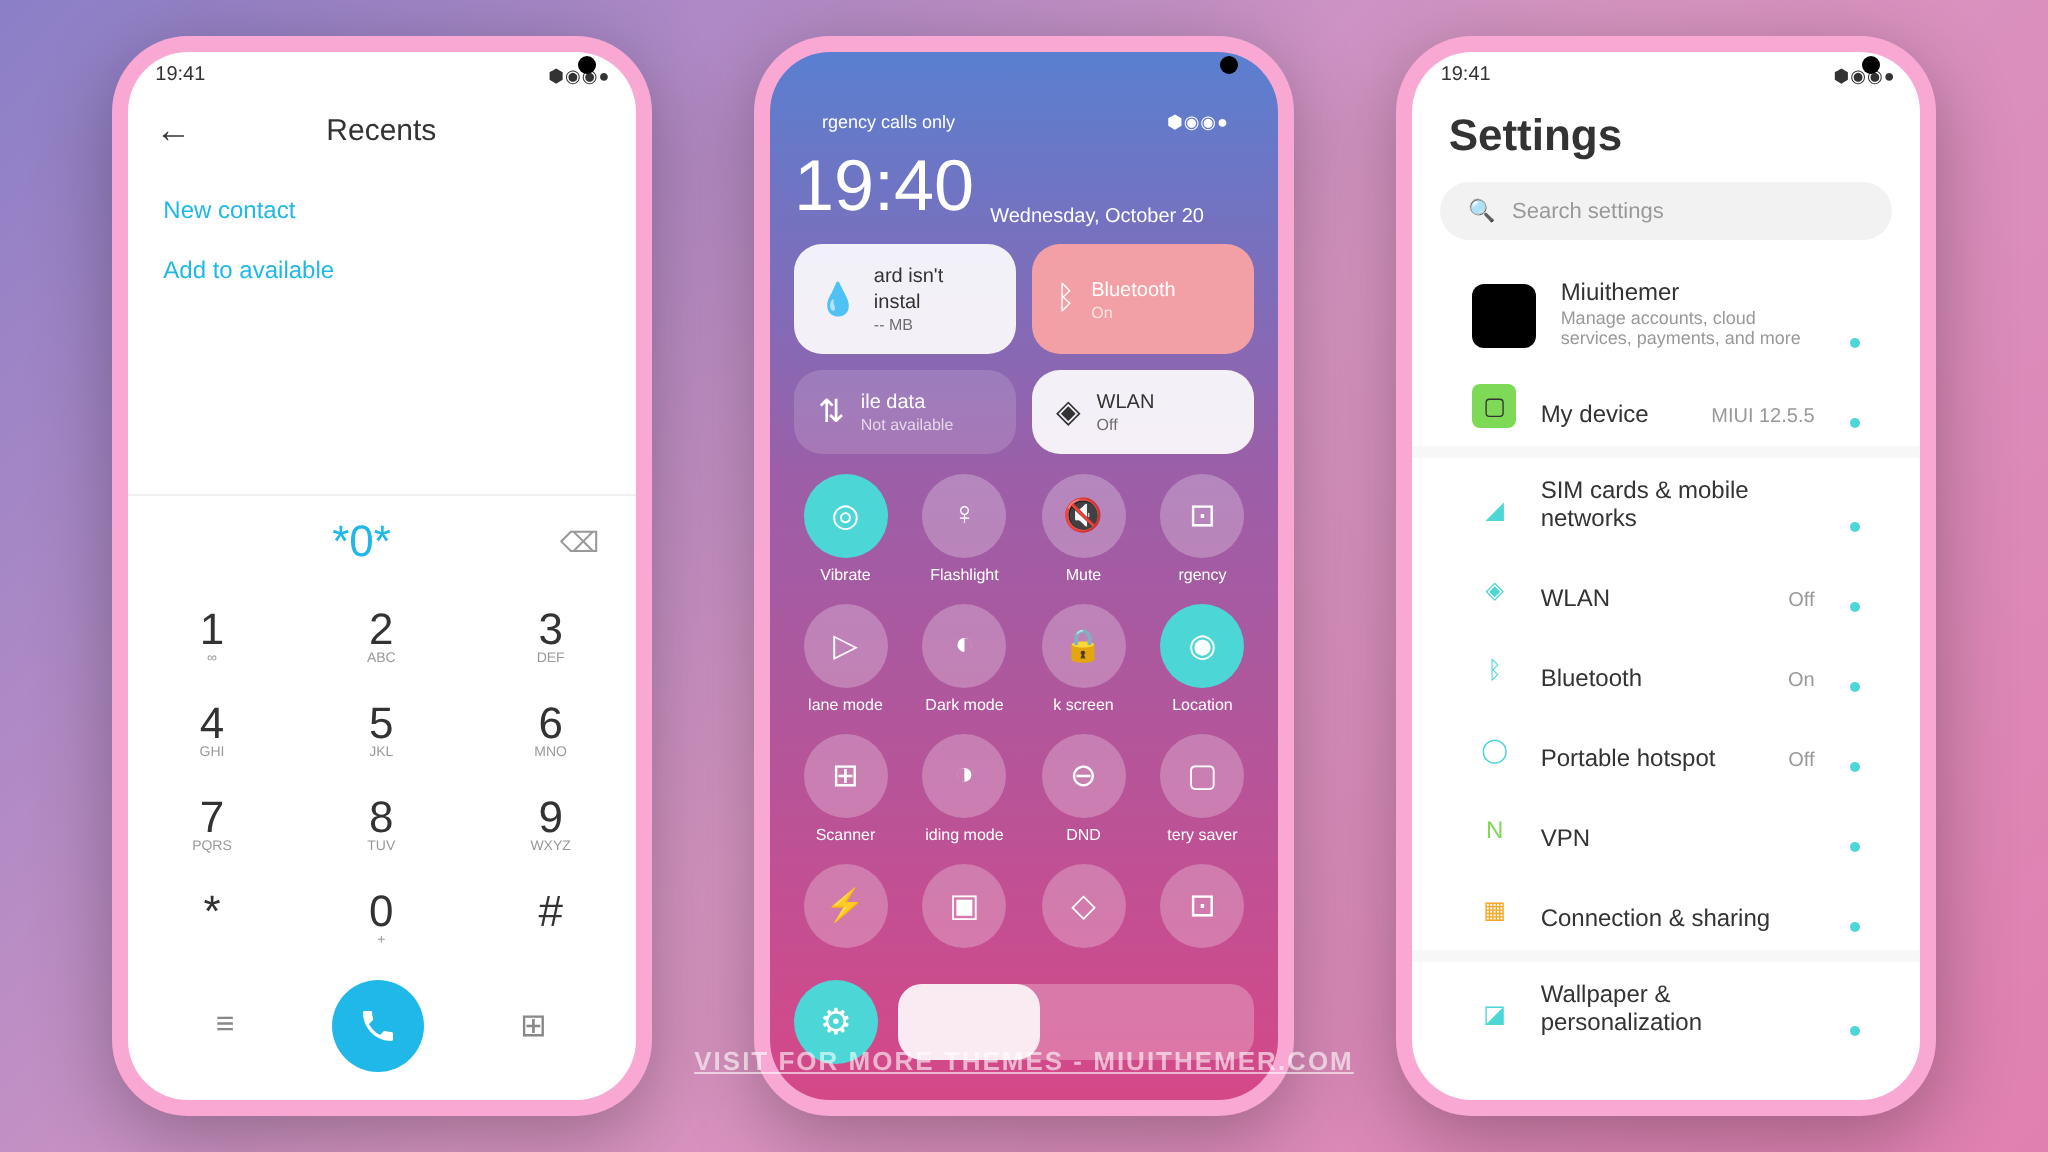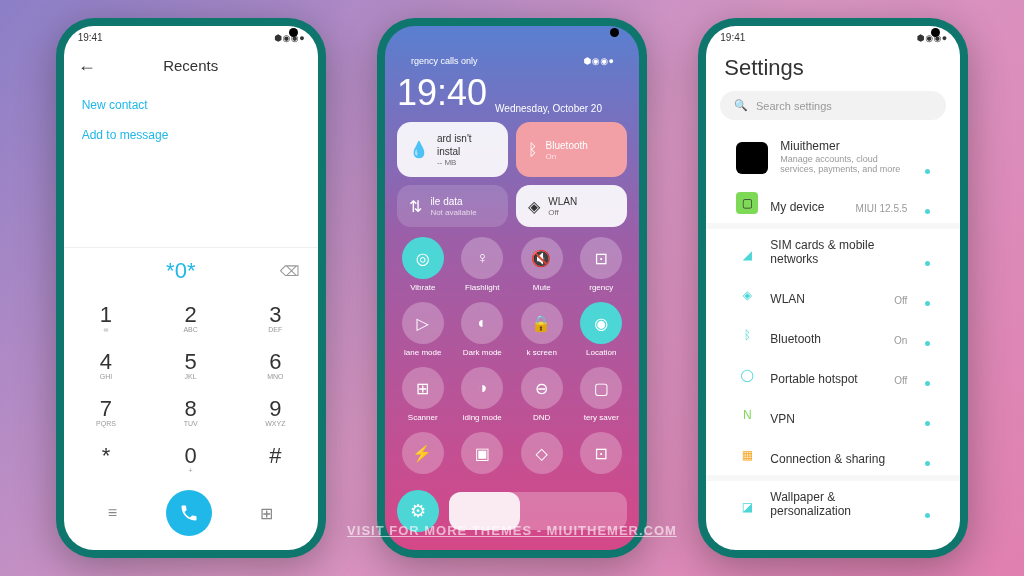--- a/index.html
+++ b/index.html
@@ -1,17 +1,17 @@
 <!DOCTYPE html>
 <html><head>
 <meta charset="utf-8">
 <style>
 * { margin:0; padding:0; box-sizing:border-box; font-family:-apple-system,Helvetica,Arial,sans-serif; }
 body { width:1024px; height:576px; background:linear-gradient(135deg,#8B7FC7 0%,#D896C3 50%,#E080B0 100%); display:flex; justify-content:space-around; align-items:center; padding:20px 30px; position:relative; }
-.phone { width:270px; height:540px; background:#0f766e; border-radius:38px; padding:8px; position:relative; box-shadow:0 10px 40px rgba(0,0,0,0.3); }
+.phone { width:270px; height:540px; background:#f9a8d4; border-radius:38px; padding:8px; position:relative; box-shadow:0 10px 40px rgba(0,0,0,0.3); }
 .screen { width:100%; height:100%; border-radius:30px; overflow:hidden; position:relative; }
 .punch { position:absolute; top:10px; right:28px; width:9px; height:9px; background:#000; border-radius:50%; z-index:100; }
 .statusbar { display:flex; justify-content:space-between; align-items:center; padding:6px 14px 4px; font-size:10px; font-weight:500; }
 .sb-icons { font-size:9px; letter-spacing:-1px; }
 
 
 .p1 .screen { background:#fff; color:#333; display:flex; flex-direction:column; }
 .p1 .header { display:flex; align-items:center; padding:8px 14px; }
 .p1 .back { font-size:18px; }
 .p1 .title { flex:1; text-align:center; font-size:15px; font-weight:500; margin-right:18px; }
@@ -47,21 +47,21 @@
 .p2 .t-btn { width:42px; height:42px; border-radius:50%; background:rgba(255,255,255,0.25); margin:0 auto 4px; display:flex; align-items:center; justify-content:center; font-size:16px; }
 .p2 .t-btn.active { background:#4DD6D6; }
 .p2 .t-label { font-size:8px; }
 .p2 .bottom-bar { display:flex; align-items:center; gap:10px; margin-top:12px; }
 .p2 .gear-btn { width:42px; height:42px; border-radius:50%; background:#4DD6D6; display:flex; align-items:center; justify-content:center; font-size:18px; }
 .p2 .slider { flex:1; height:38px; background:rgba(255,255,255,0.25); border-radius:12px; position:relative; }
 .p2 .slider-fill { width:40%; height:100%; background:rgba(255,255,255,0.85); border-radius:12px; }
 
 
 .p3 .screen { background:#fff; color:#333; display:flex; flex-direction:column; }
-.p3 .settings-title { font-size:22px; font-weight:400; padding:8px 18px 10px; }
+.p3 .settings-title { font-size:22px; font-weight:700; padding:8px 18px 10px; }
 .p3 .search { margin:0 14px 10px; background:#F2F2F2; border-radius:18px; padding:8px 14px; display:flex; align-items:center; gap:8px; color:#999; font-size:11px; }
 .p3 .row { display:flex; align-items:flex-end; padding:9px 30px; gap:12px; }
 .p3 .icon-circle { width:22px; height:22px; border-radius:4px; display:flex; align-items:center; justify-content:center; font-size:12px; flex-shrink:0; }
 .p3 .avatar { width:32px; height:32px; background:#000; border-radius:6px; flex-shrink:0; }
 .p3 .row-text { flex:1; font-size:12px; }
 .p3 .row-sub { font-size:9px; color:#999; margin-top:1px; }
 .p3 .row-val { font-size:10px; color:#999; }
 .p3 .dot { width:5px; height:5px; background:#4DD6D6; border-radius:50%; margin-left:6px; }
 .p3 .divider { height:6px; background:#F7F7F7; }
 
@@ -76,21 +76,21 @@
     <div class="statusbar">
       <span>19:41</span>
       <span class="sb-icons">⬢ ◉ ◉ ●</span>
     </div>
     <div class="header">
       <span class="back">←</span>
       <span class="title">Recents</span>
     </div>
     <div class="links">
       <div class="link">New contact</div>
-      <div class="link">Add to message</div>
+      <div class="link">Add to available</div>
     </div>
     <div class="dial-display">
       <span class="dial-text">*0*</span>
       <span class="backspace">⌫</span>
     </div>
     <div class="keypad" id="keypad">
         <div class="key">
           <div class="key-num">1</div>
           <div class="key-sub">∞</div>
         </div>

